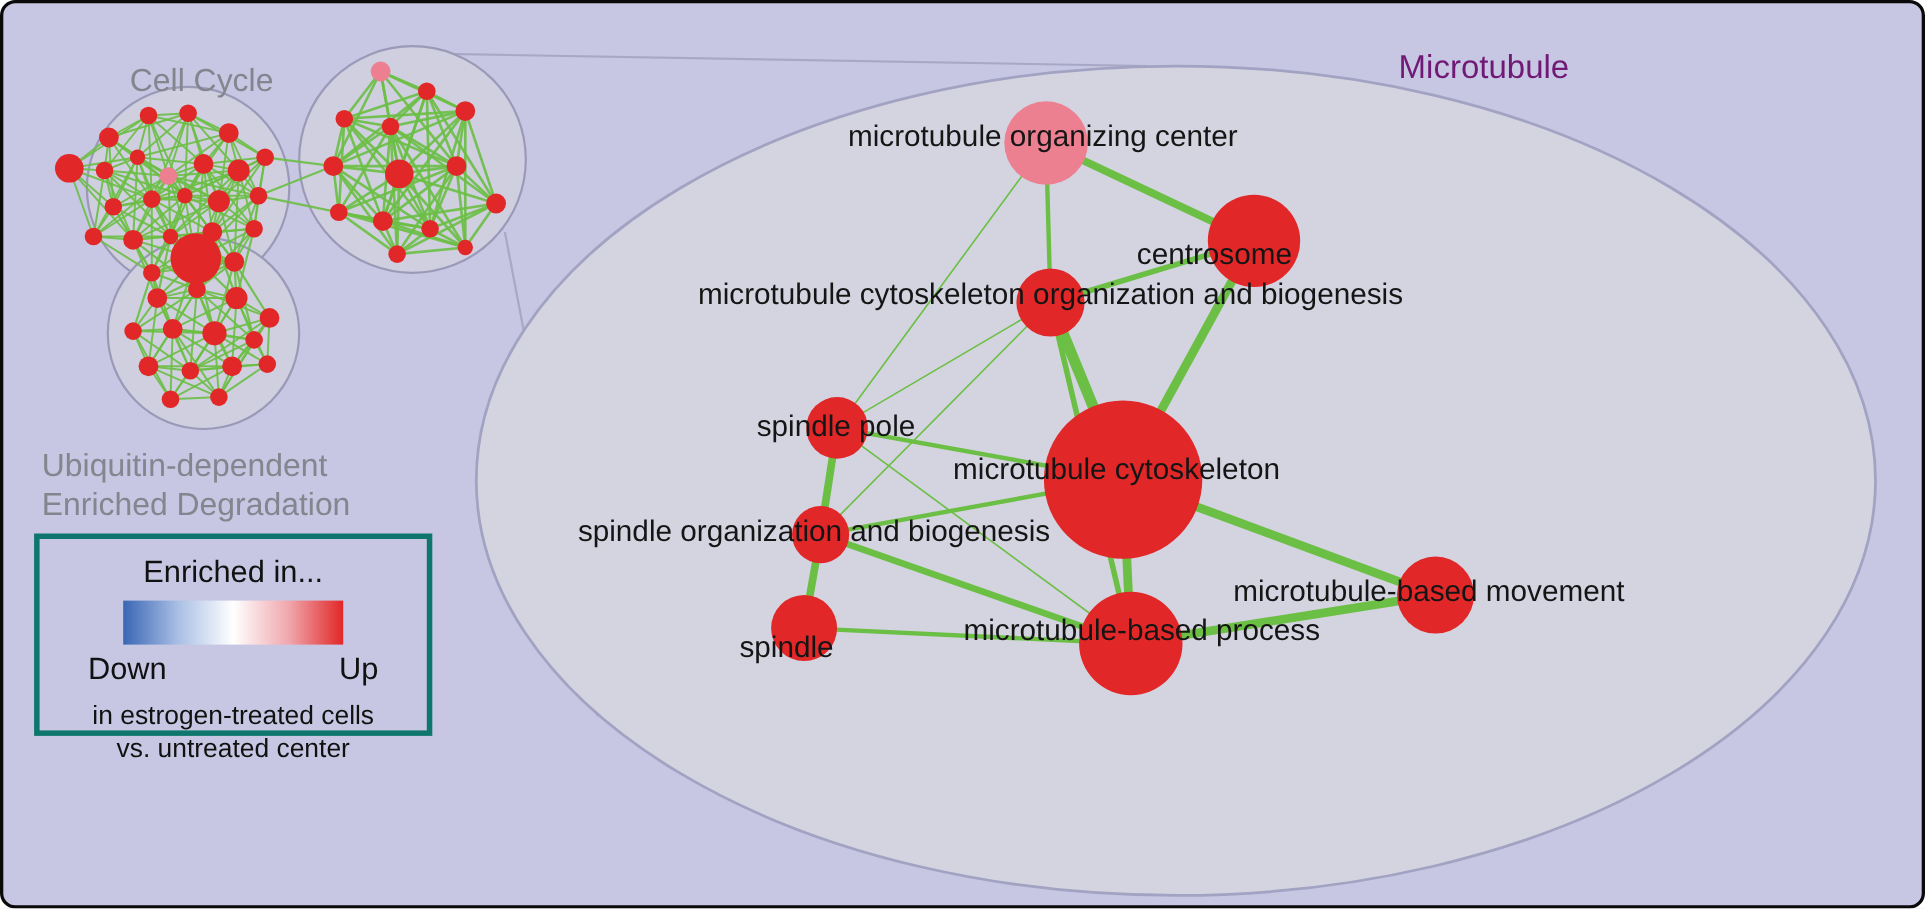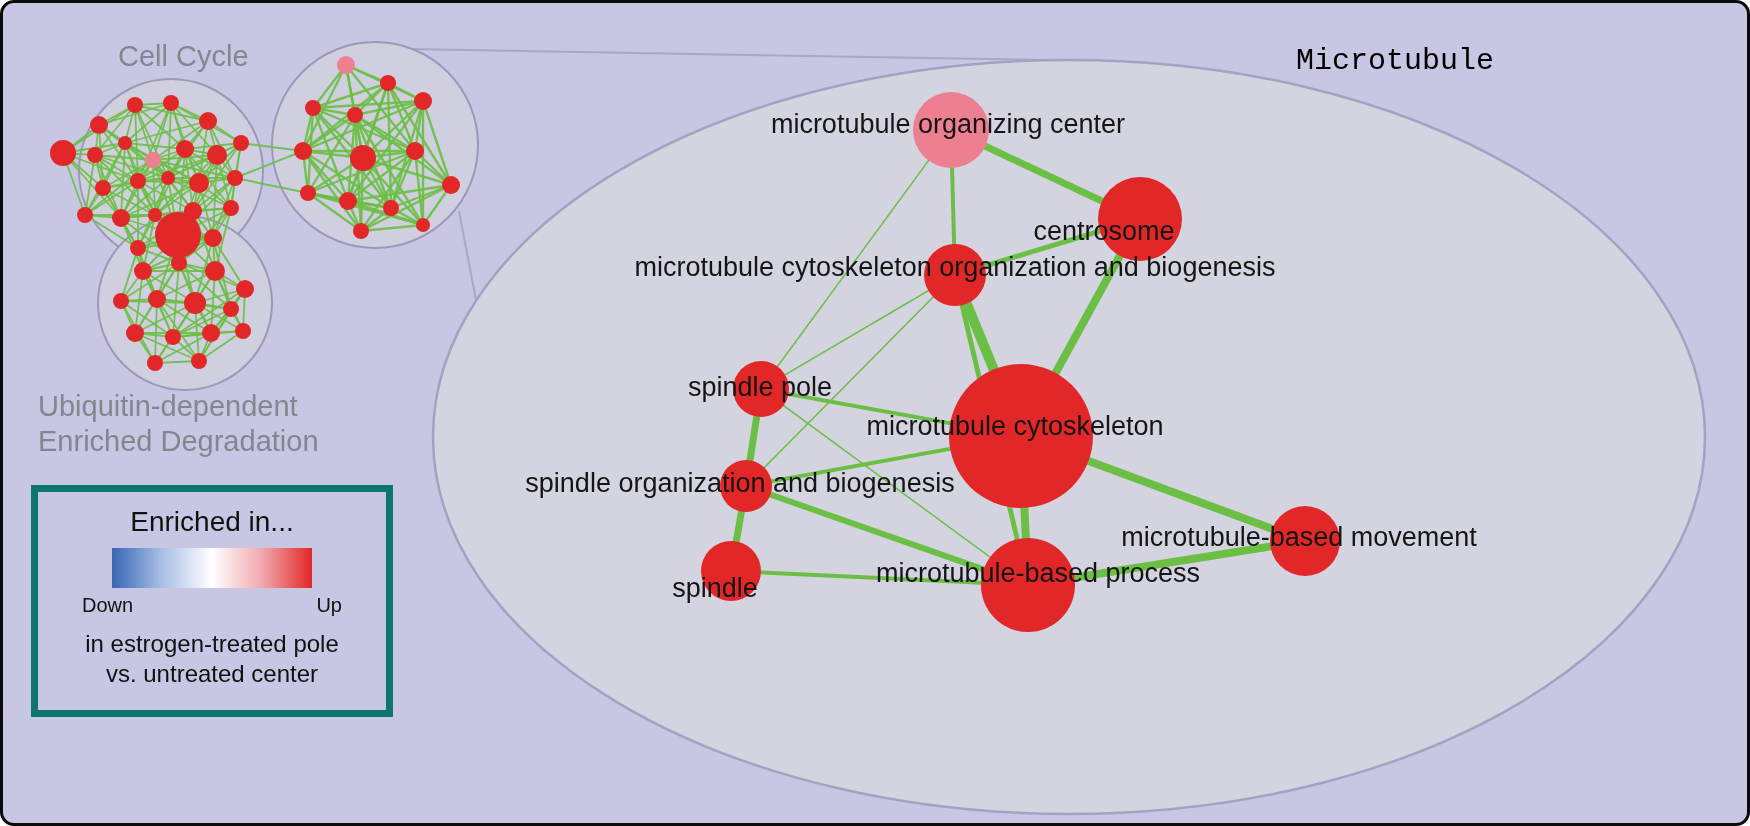--- a/index.html
+++ b/index.html
@@ -2,31 +2,31 @@
 <html><head>
 <meta charset="utf-8">
 <style>
   html,body{margin:0;padding:0;background:#ffffff;font-family:"Liberation Sans",sans-serif;}
   .canvas{
     position:relative;width:1750px;height:826px;box-sizing:border-box;
     border:3px solid #0a0a0a;border-radius:14px;overflow:hidden;background:#c7c7e3;
   }
   svg{position:absolute;left:0;top:0;display:block;}
   .overlay{position:absolute;}
-  .cluster-title{color:#85858f;font-size:29px;line-height:35px;white-space:nowrap;}
+  .cluster-title{color:#85858f;font-size:29px;line-height:35px;white-space:nowrap;margin-top:18px;}
   .cell-cycle-title{left:115px;top:36px;}
   .ubiquitin-title{left:35px;top:386px;}
-  .mc-title{left:1282px;top:40px;width:220px;text-align:center;color:#000000;font-size:30px;line-height:37px;font-family:Liberation Mono, monospace;}
+  .mc-title{left:1236px;top:40px;width:220px;text-align:center;color:#701a75;font-size:30px;line-height:37px;}
   .legend{
-    left:28px;top:482px;width:362px;height:232px;box-sizing:border-box;
-    border:7px solid #0f766e;
+    left:28px;top:482px;width:362px;height:184px;box-sizing:border-box;
+    border:5px solid #0f766e;
   }
   .legend-title{margin-top:14px;text-align:center;font-size:28px;color:#111;}
   .legend-bar{margin:10px auto 0 auto;width:200px;height:40px;}
-  .legend-row{display:flex;justify-content:space-between;padding:6px 44px 0 44px;font-size:20px;color:#111;}
+  .legend-row{display:flex;justify-content:space-between;padding:6px 44px 0 44px;font-size:28px;color:#111;}
   .legend-caption{margin-top:12px;text-align:center;font-size:24px;line-height:30px;color:#111;}
 </style>
 </head>
 <body>
 
 <div class="canvas" style="background: rgb(199, 199, 227);">
 
   <svg id="net" width="1750" height="826" viewBox="0 0 1750 826">
       <line x1="402" y1="46" x2="1040" y2="57" stroke="#a8a8c6" stroke-width="2"></line>
       <line x1="456" y1="208" x2="540" y2="648" stroke="#a8a8c6" stroke-width="2"></line>
@@ -451,18 +451,18 @@
   </div>
 
   <div class="overlay legend">
     <div class="legend-title">Enriched in...</div>
     <div class="legend-bar" id="legend-bar" style="background: linear-gradient(to right, rgb(58, 102, 181) 0%, rgb(169, 191, 228) 25%, rgb(255, 255, 255) 50%, rgb(240, 168, 174) 75%, rgb(225, 39, 39) 100%);"></div>
     <div class="legend-row">
       <span>Down</span>
       <span>Up</span>
     </div>
     <div class="legend-caption">
-      <div>in estrogen-treated pole</div>
+      <div>in estrogen-treated cells</div>
       <div>vs. untreated center</div>
     </div>
   </div>
 
 </div>
 
 </body></html>

